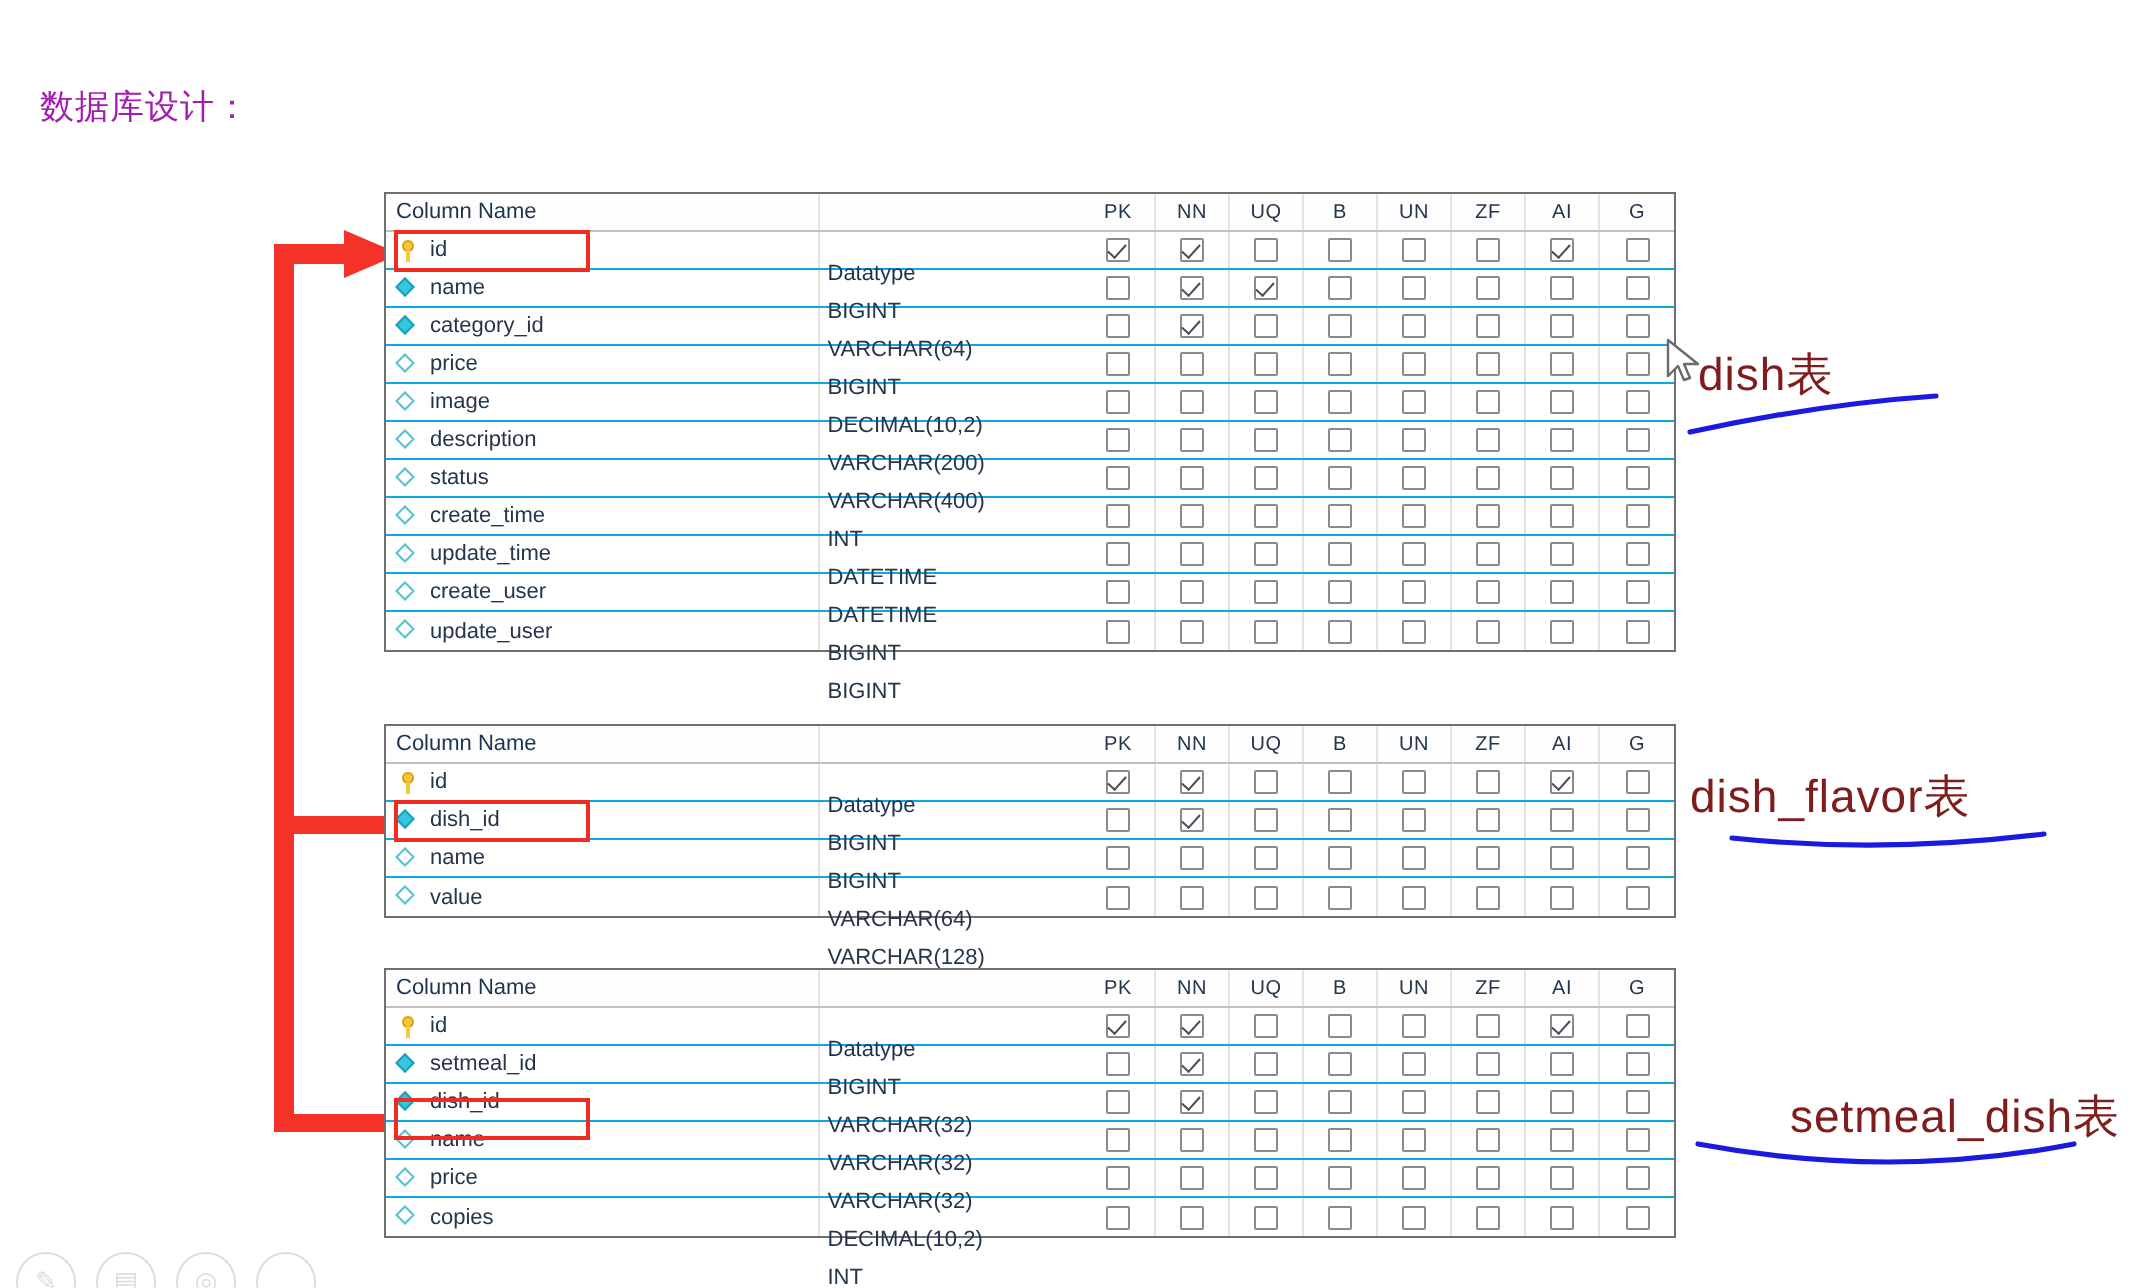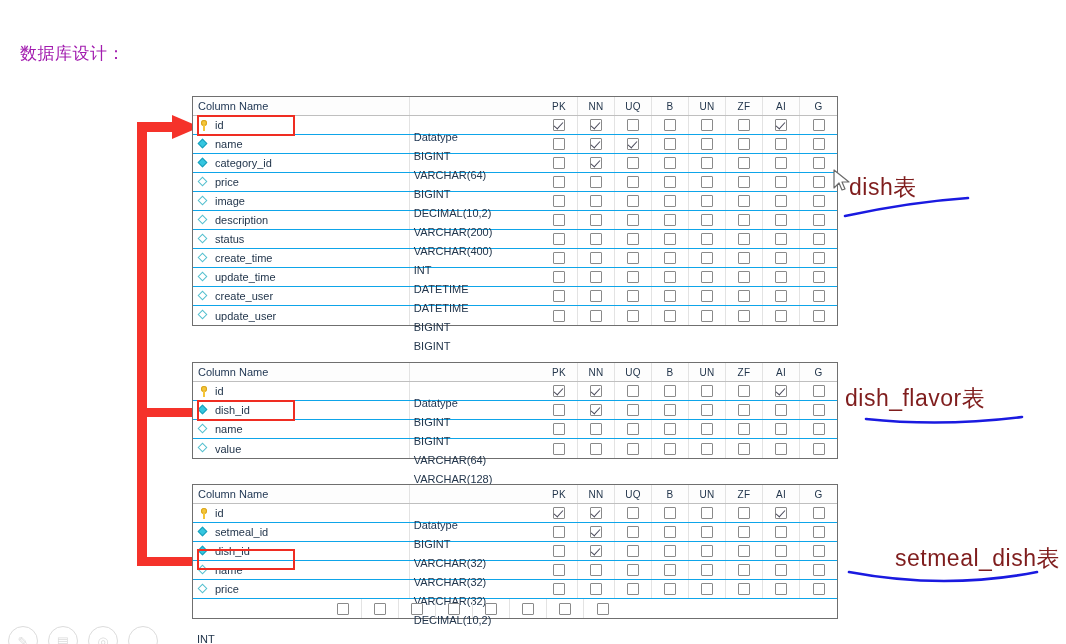--- a/index.html
+++ b/index.html
@@ -880,20 +880,24 @@
         </div>
         <div class="flagcell">
           <span class="cb"></span>
         </div>
         <div class="flagcell">
           <span class="cb"></span>
         </div>
       </div>
     </div>
     <div class="row">
+      <div class="c-name">
+        <span class="ic dia-o"></span>
+        <span>copies</span>
+      </div>
       <div class="c-type">INT</div>
       <div class="flags">
         <div class="flagcell">
           <span class="cb"></span>
         </div>
         <div class="flagcell">
           <span class="cb"></span>
         </div>
         <div class="flagcell">
           <span class="cb"></span>

